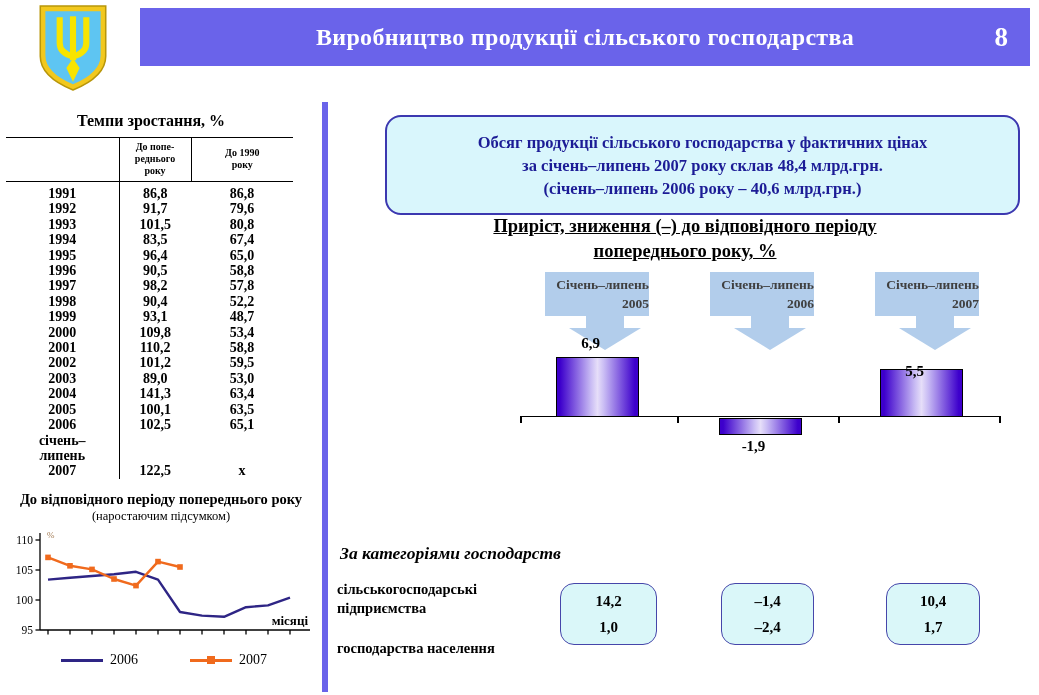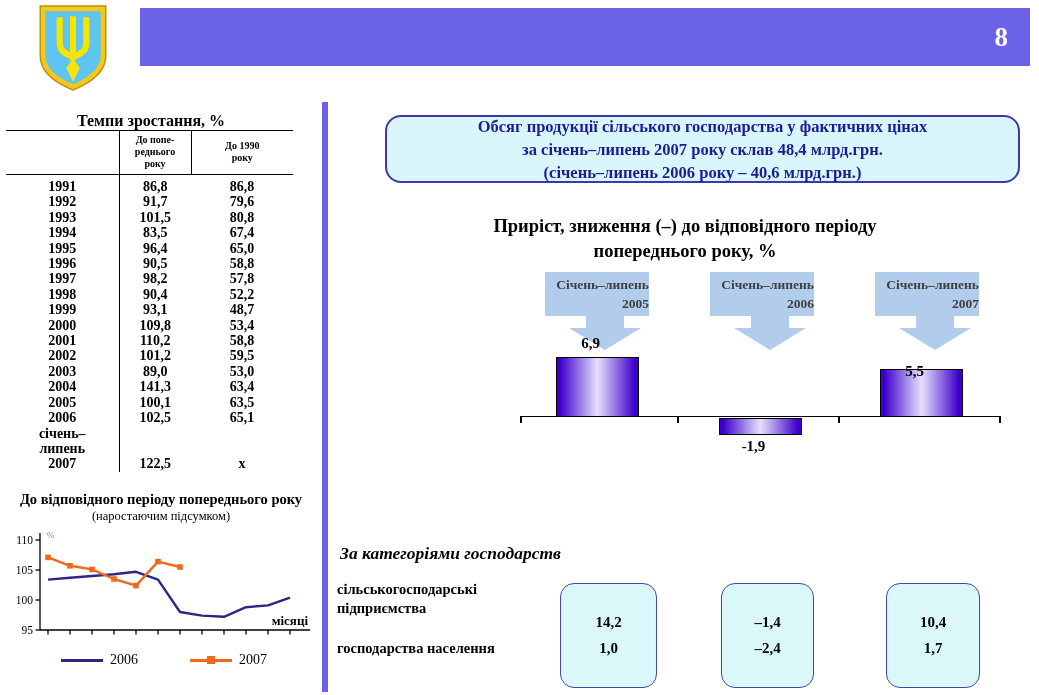--- a/index.html
+++ b/index.html
@@ -10,21 +10,21 @@
   
   .banner { position:absolute; left:140px; top:8px; width:890px; height:58px;
             background:#6a63ea; display:flex; align-items:center; justify-content:center; }
   .banner-title { color:#fff; font-weight:bold; font-size:24px; letter-spacing:.3px; }
   .page-num { position:absolute; right:22px; top:50%; transform:translateY(-50%);
               color:#fff; font-weight:bold; font-size:27px; }
   .emblem { position:absolute; left:36px; top:3px; }
 
   
   .table-wrap { position:absolute; left:6px; top:112px; width:290px; }
-  .table-title { text-align:center; font-weight:bold; font-size:16px; }
+  .table-title { text-align:center; font-weight:bold; font-size:16px; margin-bottom:7px; }
   table.gtable { border-collapse:collapse; width:287px; }
   .gtable th { border-top:1.5px solid #000; border-bottom:1.5px solid #000;
                font-weight:bold; font-size:10px; line-height:12px; padding:3px 0 4px;
                text-align:center; white-space:pre-line; }
   .gtable th.c1 { border-left:1.5px solid #000; }
   .gtable th.c2 { border-left:1.5px solid #000; }
   .gtable td { text-align:center; font-weight:bold; font-size:14px; line-height:15.4px;
                vertical-align:bottom; white-space:pre-line; }
   .gtable td.c1 { border-left:1.5px solid #000; }
   .gtable col.w0 { width:113px; } .gtable col.w1 { width:72px; } .gtable col.w2 { width:102px; }
@@ -37,26 +37,26 @@
   .legend { display:flex; justify-content:center; gap:52px; margin-top:2px; margin-left:6px; }
   .legend-item { display:flex; align-items:center; gap:7px; font-size:14px; }
   .lg-line { position:relative; width:42px; height:3px; }
   .lg-2006 { background:#2e2585; }
   .lg-2007 { background:#f06a1d; }
   .lg-2007::after { content:""; position:absolute; left:17px; top:-2.5px; width:8px; height:8px; background:#f06a1d; }
 
   .vdivider { position:absolute; left:322px; top:102px; width:6px; height:590px; background:#6a63ea; }
 
   
-  .info-box { position:absolute; left:385px; top:115px; width:635px; height:68px;
+  .info-box { position:absolute; left:385px; top:115px; width:635px; height:100px;
               background:#d9f6fc; border:2px solid #3c38b0; border-radius:16px;
               display:flex; flex-direction:column; justify-content:center;
               text-align:center; color:#1c1c96; font-weight:bold; font-size:16.5px; line-height:23px; }
   .bar-title { position:absolute; left:400px; top:214px; width:570px; text-align:center;
-               font-weight:bold; font-size:18.5px; line-height:25px; color:#000; }
+               font-weight:bold; font-size:18.5px; line-height:25px; color:#000;text-decoration:underline; }
 
   .period-box { position:absolute; top:272px; width:104px; height:44px; background:#b2cdeb;
                 color:#404040; font-weight:bold; font-size:13.5px; line-height:19px;
                 text-align:right; padding-top:3px; white-space:pre-line; }
   .pb-0 { left:545px; } .pb-1 { left:710px; } .pb-2 { left:875px; }
   .arrow-stem { position:absolute; top:315px; width:38px; height:13px; background:#b2cdeb; }
   .as-0 { left:586px; } .as-1 { left:751px; } .as-2 { left:916px; }
   .arrow-head { position:absolute; top:328px; width:0; height:0;
                 border-left:36px solid transparent; border-right:36px solid transparent;
                 border-top:22px solid #b2cdeb; }
@@ -67,21 +67,21 @@
   .bt-0 { left:520px; } .bt-1 { left:677px; } .bt-2 { left:838px; } .bt-3 { left:999px; }
   .vbar { position:absolute; width:83px; border:1px solid #000;
           background:linear-gradient(90deg,#3d00cc 0%,#3d00cc 4%,#c9bcf4 42%,#e6def9 50%,#c9bcf4 58%,#3d00cc 96%,#3d00cc 100%); }
   .vb-0 { left:556px; } .vb-1 { left:719px; } .vb-2 { left:880px; }
   .vbar-label { position:absolute; width:83px; text-align:center; font-weight:bold; font-size:15px; }
   .vl-0 { left:549px; } .vl-1 { left:712px; } .vl-2 { left:873px; }
 
   .cat-title { position:absolute; left:340px; top:543px; font-weight:bold; font-style:italic; font-size:17.5px; }
   .cat-label { position:absolute; left:337px; font-weight:bold; font-size:14.5px; line-height:19px; white-space:pre-line; }
   .cl-ent { top:580px; } .cl-hh { top:639px; }
-  .cat-box { position:absolute; top:583px; height:105px; background:#daf7f9; border:1.4px solid #4646aa;
+  .cat-box { position:absolute; top:583px; height:62px; background:#daf7f9; border:1.4px solid #4646aa;
              border-radius:14px; display:flex; flex-direction:column; justify-content:center;
              align-items:center; gap:9px; font-weight:bold; font-size:15px; }
   .cb-0 { left:560px; width:97px; } .cb-1 { left:721px; width:93px; } .cb-2 { left:886px; width:94px; }
 </style>
 </head>
 <body>
 
 <div id="page">
 
   <svg class="emblem" width="74" height="90" viewBox="0 0 72 88">
@@ -89,20 +89,21 @@
     <path d="M9 8 H63 V51 Q63 68 36 79.5 Q9 68 9 51 Z" fill="#5ec5f2"></path>
     <g stroke="#f8e400" stroke-width="6" fill="none">
       <path d="M23 14 V39 Q23 49 36 52"></path>
       <path d="M49 14 V39 Q49 49 36 52"></path>
       <line x1="36" y1="13" x2="36" y2="56"></line>
     </g>
     <path d="M36 54 L42.5 63.5 L36 77 L29.5 63.5 Z" fill="#f8e400"></path>
   </svg>
 
   <div class="banner">
+    <span class="banner-title">Виробництво продукції сільського господарства</span>
     <span class="page-num">8</span>
   </div>
 
   <div class="table-wrap">
     <div class="table-title">Темпи зростання, %</div>
     <table class="gtable">
       <colgroup>
           <col class="w0">
           <col class="w1">
           <col class="w2">

